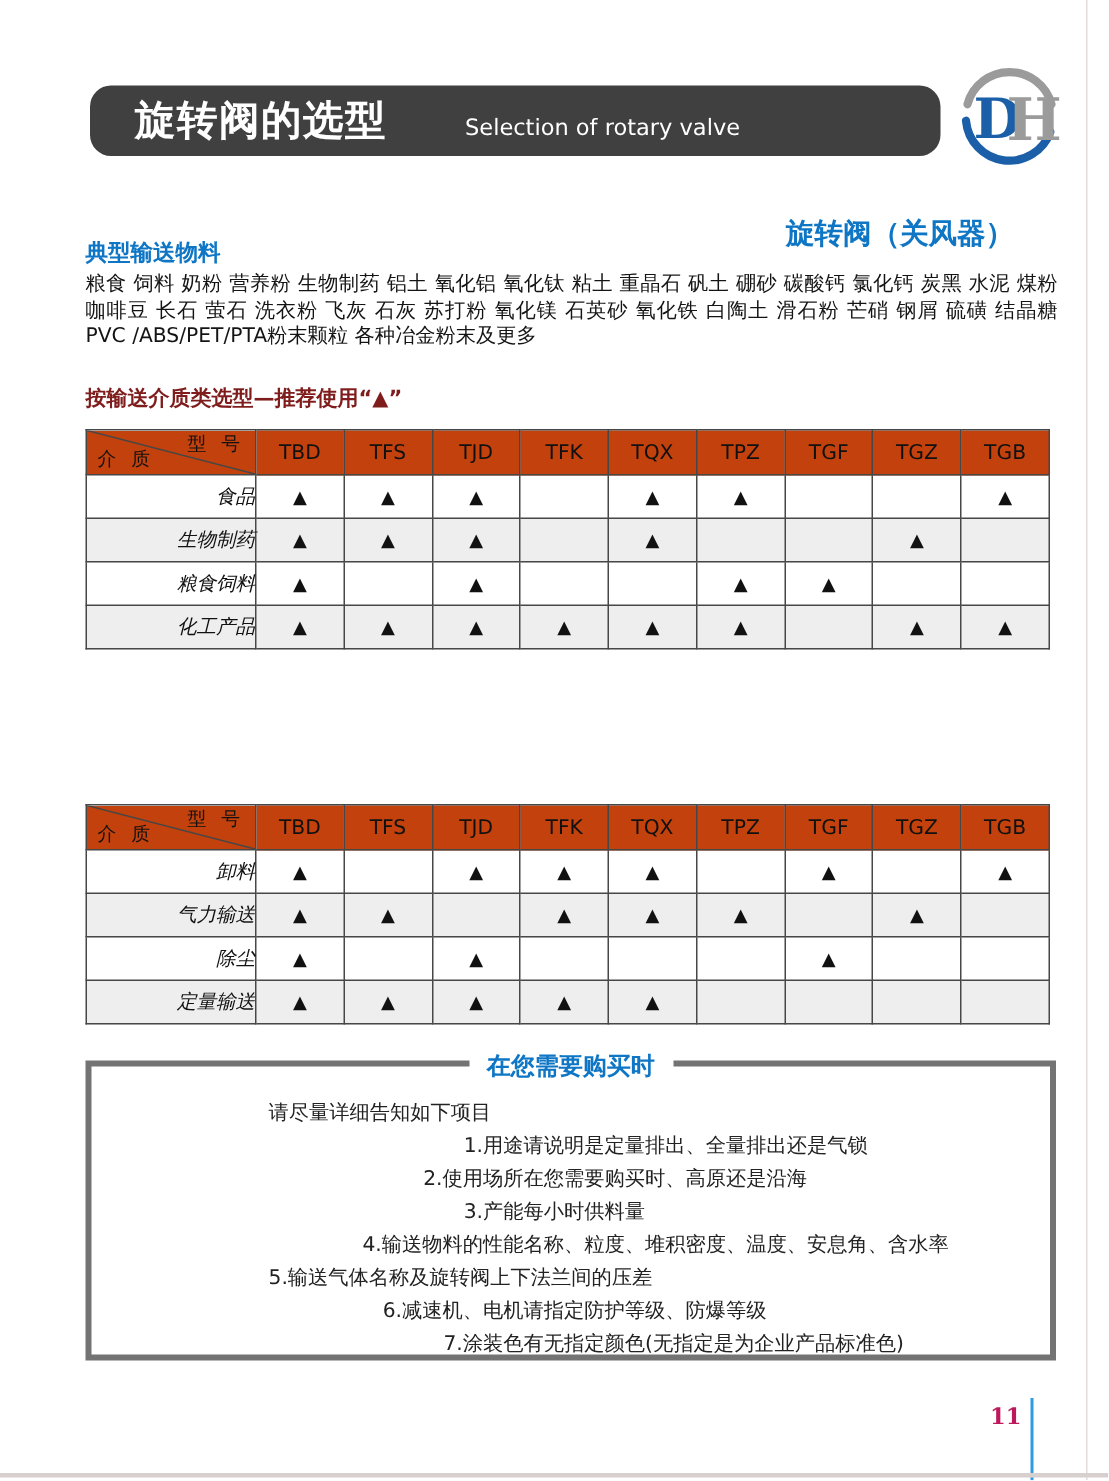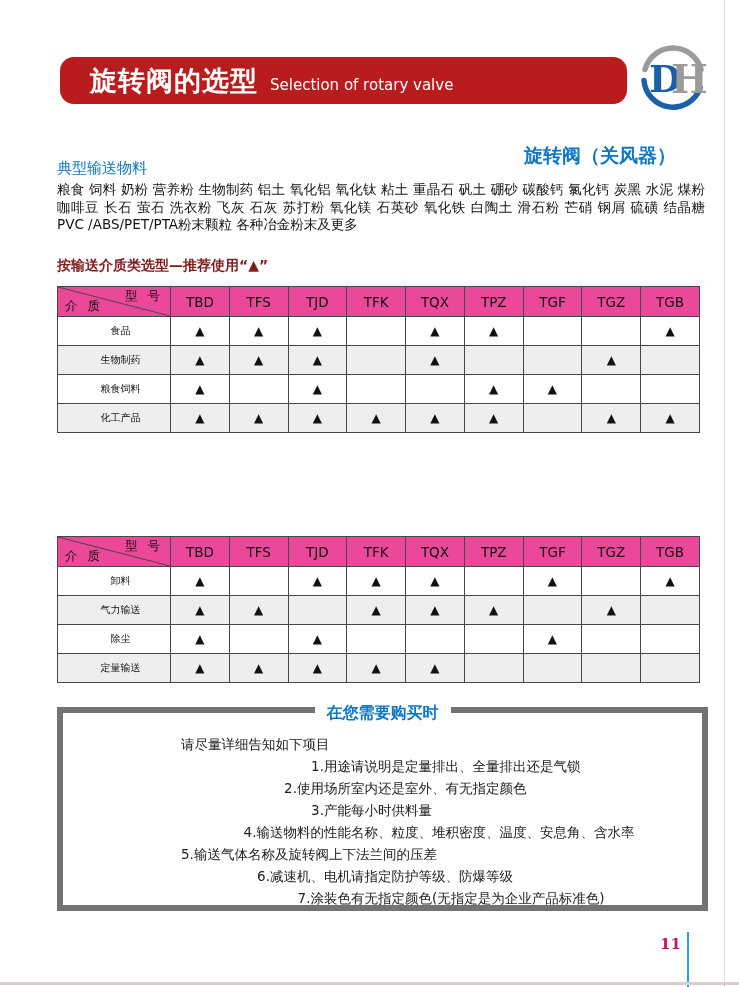--- a/index.html
+++ b/index.html
@@ -6,51 +6,51 @@
   html,body{margin:0;padding:0;background:#ffffff;}
   #page{position:relative;width:739px;height:987px;background:#ffffff;overflow:hidden;
         font-family:"DejaVu Sans","Liberation Sans",sans-serif;color:#1a1a1a;}
   .abs{position:absolute;}
 
   
   .edge-right{left:724px;top:0;width:1px;height:987px;background:#e4dbdb;}
   .edge-bottom{left:0;top:982px;width:739px;height:3px;background:#d8cfcf;}
 
   
-  .banner{left:60px;top:57px;width:567px;height:47px;background:#b91c1c;border-radius:14px;
-          display:flex;align-items:center;padding-left:30px;box-sizing:border-box;}
+  .banner{left:60px;top:57px;width:567px;height:47px;background:#404040;border-radius:14px;
+          display:flex;align-items:center;padding-left:30px;box-sizing:border-box;gap:40px;}
   .banner-cn{font-size:27px;font-weight:bold;color:#fff;letter-spacing:1px;line-height:1;}
   .banner-en{font-size:15px;color:#fff;margin-left:12px;margin-top:10px;line-height:1;}
 
   
   .logo{left:634px;top:42px;width:80px;height:72px;}
 
   .subtitle{left:0;top:127px;width:676px;text-align:right;font-size:19px;font-weight:bold;color:#0e76c4;margin-top:16px;}
 
-  .mat-head{left:57px;top:159px;font-size:15px;font-weight:normal;color:#0e76c4;}
+  .mat-head{left:57px;top:159px;font-size:15px;font-weight:bold;color:#0e76c4;}
   .mat-text{left:57px;top:181px;width:648px;font-size:13.5px;line-height:17.5px;color:#141414;text-align:justify;}
 
   .sec-head{font-size:14px;font-weight:bold;color:#7f1d1d;}
   .sec-head-1{left:57px;top:257px;}
   .sec-head-2{left:57px;top:508px;}
 
   .tblwrap-1{left:57px;top:286px;}
   .tblwrap-2{left:57px;top:536px;}
   table.spec{border-collapse:collapse;table-layout:fixed;width:643px;background:#fff;}
   table.spec th,table.spec td{border:1px solid #474747;padding:0;}
-  table.spec thead th{background:#ec4899;height:29px;font-size:13.5px;font-weight:normal;color:#111;text-align:center;}
+  table.spec thead th{background:#c2410c;height:29px;font-size:13.5px;font-weight:normal;color:#111;text-align:center;}
   table.spec tbody td{height:28px;text-align:center;font-size:12px;color:#111;}
-  table.spec tbody td.rowlabel{text-align:center;padding-left:13px;font-size:10px;}
+  table.spec tbody td.rowlabel{text-align:right;padding-left:13px;font-size:13px;font-style:italic;}
   table.spec tbody tr:nth-child(even){background:#efeeee;}
   th.corner{position:relative;}
   th.corner svg{position:absolute;left:0;top:0;width:100%;height:100%;}
   th.corner .ct{position:absolute;top:1px;right:7px;font-size:12.5px;letter-spacing:3px;}
   th.corner .cb{position:absolute;bottom:1px;left:7px;font-size:12.5px;letter-spacing:3px;}
 
-  .pbox{left:57px;top:707px;width:639px;height:192px;border:6px solid #737373;}
+  .pbox{left:57px;top:707px;width:639px;height:192px;border:4px solid #737373;}
   .pbox-title{position:absolute;top:-11px;left:50%;transform:translateX(-50%);background:#fff;
               padding:0 12px;font-size:16px;font-weight:bold;color:#0e76c4;line-height:21px;white-space:nowrap;}
   .pbox-body{padding:20px 10px 0 118px;font-size:13.5px;color:#222;}
   .pbox-row{height:22px;line-height:22px;white-space:nowrap;}
   .pbox-label{display:inline-block;min-width:170px;vertical-align:top;text-align:right;}
 
   .pagenum{left:660px;top:935px;font-family:"DejaVu Serif","Liberation Serif",serif;
            font-weight:bold;font-size:15px;color:#be185d;}
   .pagebar{left:687px;top:932px;width:2px;height:55px;background:#2f9ce0;}
 </style>
@@ -251,21 +251,21 @@
           </tr>
         </tbody>
       </table>
     </div>
 
   <div class="abs pbox">
     <div class="pbox-title">在您需要购买时</div>
     <div class="pbox-body" id="pbox-body">
       <div class="pbox-row">请尽量详细告知如下项目</div>
     <div class="pbox-row"><span class="pbox-label">1.用途</span><span class="pbox-detail">请说明是定量排出、全量排出还是气锁</span></div>
-        <div class="pbox-row"><span class="pbox-label">2.使用场所</span><span class="pbox-detail">室内还是室外、有无指定颜色</span></div>
+        <div class="pbox-row"><span class="pbox-label">2.使用场所</span><span class="pbox-detail">在您需要购买时、高原还是沿海</span></div>
         <div class="pbox-row"><span class="pbox-label">3.产能</span><span class="pbox-detail">每小时供料量</span></div>
         <div class="pbox-row"><span class="pbox-label">4.输送物料的性能</span><span class="pbox-detail">名称、粒度、堆积密度、温度、安息角、含水率</span></div>
         <div class="pbox-row"><span class="pbox-label">5.输送气体名称及旋转阀上下法兰间的压差</span><span class="pbox-detail"></span></div>
         <div class="pbox-row"><span class="pbox-label">6.减速机、电机</span><span class="pbox-detail">请指定防护等级、防爆等级</span></div>
         <div class="pbox-row"><span class="pbox-label">7.涂装色</span><span class="pbox-detail">有无指定颜色(无指定是为企业产品标准色)</span></div>
       </div>
   </div>
 
   <div class="abs pagenum">11</div>
   <div class="abs pagebar"></div>

